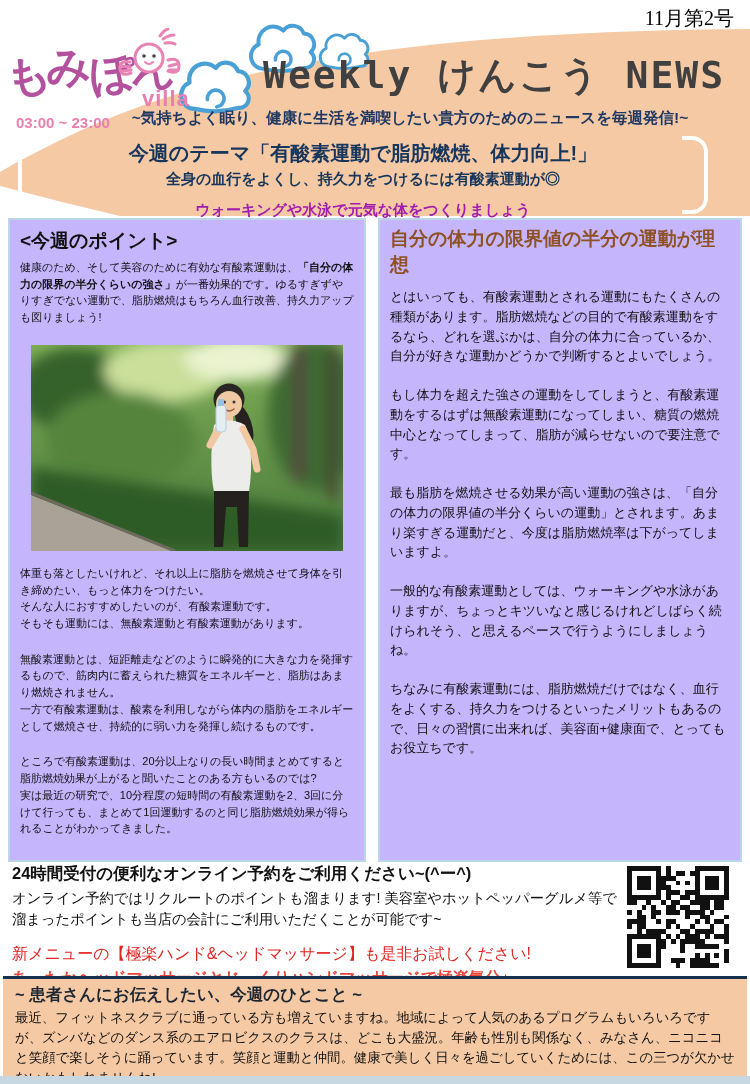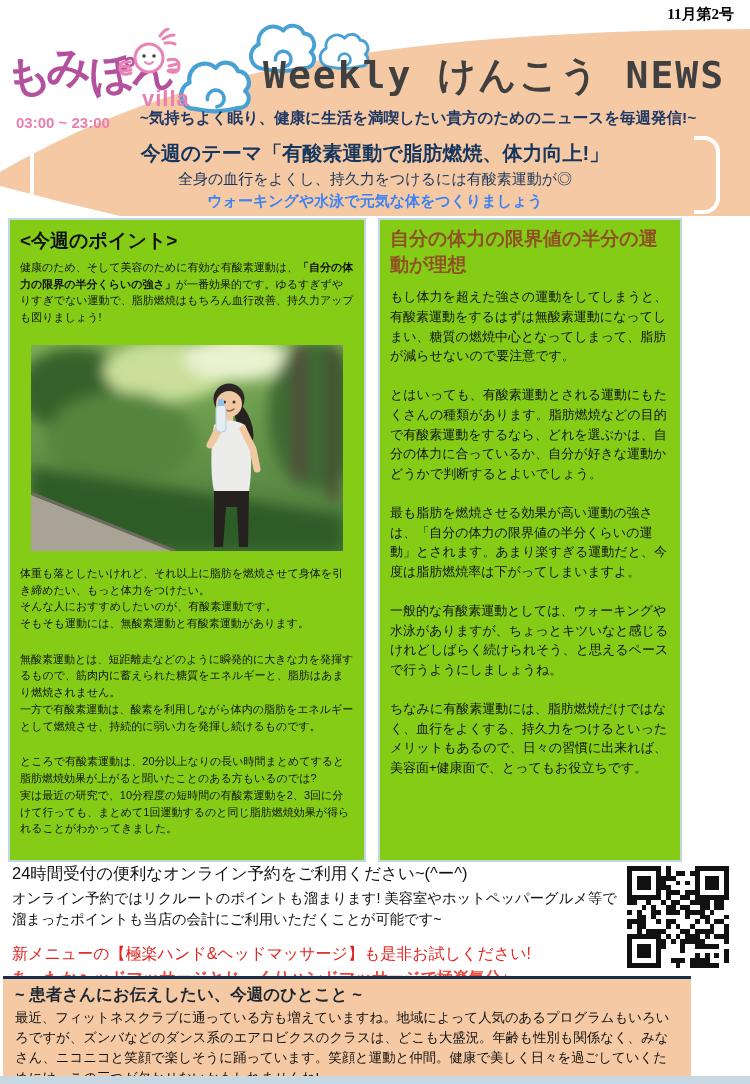--- a/index.html
+++ b/index.html
@@ -1,61 +1,61 @@
 <!DOCTYPE html>
 <html lang="ja"><head>
 <meta charset="utf-8">
 <style>
   html,body{margin:0;padding:0;background:#fff;}
   .page{position:relative;width:750px;height:1084px;margin:0 auto;background:#fff;overflow:hidden;
         font-family:"Liberation Sans",sans-serif;color:#111;}
   .abs{position:absolute;}
   
   #header-bg{position:absolute;left:0;top:0;z-index:0;}
-  .issue{top:5px;right:16px;font-family:"Liberation Serif",serif;font-weight:bold;font-size:15px;color:#000;z-index:3;}
+  .issue{top:5px;right:16px;font-family:"Liberation Serif",serif;font-weight:normal;font-size:20px;color:#000;z-index:3;}
   .brand{left:4px;top:40px;z-index:3;font-weight:bold;font-size:44px;color:#b4519f;letter-spacing:-2px;}
   .brand span{display:inline-block;}
   .lg0{transform:rotate(-14deg) translateY(7px);}
   .lg1{transform:rotate(5deg) translateY(-2px);}
   .lg2{transform:rotate(-7deg) translateY(5px);}
   .lg3{transform:rotate(9deg) translateY(-1px);}
   .villa{left:142px;top:86px;z-index:3;font-size:22px;font-weight:bold;color:#e87fb0;letter-spacing:1px;}
   .hours{left:16px;top:114px;z-index:3;font-size:15px;font-weight:bold;color:#e87fb0;}
   .mascot{left:116px;top:28px;z-index:3;}
   .clouds{left:170px;top:6px;z-index:2;}
   .masthead-title{left:263px;top:50px;z-index:3;font-family:"DejaVu Sans Mono",monospace;
       font-weight:bold;font-size:38px;color:#404040;letter-spacing:2px;white-space:nowrap;}
-  .tagline{left:88px;top:108px;width:660px;z-index:3;text-align:center;font-weight:bold;
+  .tagline{left:80px;top:108px;width:660px;z-index:3;text-align:center;font-weight:bold;
       font-size:15.5px;color:#1f3864;white-space:nowrap;}
-  .theme-banner{left:28px;top:136px;width:694px;height:78px;z-index:3;text-align:center;}
+  .theme-banner{left:16px;top:136px;width:694px;height:78px;z-index:3;text-align:center;}
   .bracket{position:absolute;top:0;width:22px;height:70px;border:4px solid #fff;}
   .bracket.bl{left:2px;border-right:none;border-radius:16px 0 0 16px;}
   .bracket.br{right:2px;border-left:none;border-radius:0 16px 16px 0;}
   .theme-l1{font-size:20px;font-weight:bold;color:#17365d;margin-top:4px;}
-  .theme-l2{font-size:15px;font-weight:normal;color:#17365d;margin-top:3px;}
-  .theme-l3{font-size:15px;font-weight:bold;color:#3b82f6;margin-top:3px;}
+  .theme-l2{font-size:15px;font-weight:bold;color:#17365d;margin-top:3px;}
+  .theme-l3{font-size:15px;font-weight:bold;color:#a21caf;margin-top:12px;}
   
-  .col{position:absolute;top:218px;background:#84cc16;border:2px solid #bdd7e7;box-sizing:border-box;overflow:hidden;}
+  .col{position:absolute;top:218px;background:#c4b5fd;border:2px solid #bdd7e7;box-sizing:border-box;overflow:hidden;}
   .left-col{left:8px;width:358px;height:644px;padding:6px 10px 0 10px;}
-  .right-col{left:378px;width:304px;height:644px;padding:4px 10px 0 10px;}
+  .right-col{left:378px;width:364px;height:644px;padding:4px 10px 0 10px;}
   .col h2{margin:2px 0 5px 0;font-size:19px;color:#111;}
   .right-col h2{color:#8f5024;margin-bottom:9px;}
   .para{margin:0 0 19px 0;font-size:11px;line-height:1.52;white-space:pre-line;}
   .para .b{font-weight:bold;}
   .right-col .para{font-size:13px;}
   .photo{width:312px;height:206px;margin:10px auto 14px auto;}
   
   .booking{left:12px;top:863px;width:606px;z-index:2;}
-  .bk1{font-size:16.5px;font-weight:normal;color:#111;}
+  .bk1{font-size:16.5px;font-weight:bold;color:#111;}
   .bk2{font-size:14.3px;line-height:1.5;color:#111;margin-top:3px;white-space:pre-line;}
   .promo1{margin-top:13px;font-size:16px;font-weight:normal;color:#e02521;}
   .promo2{margin-top:3px;font-size:16px;font-weight:bold;color:#ea4638;}
   .qr{left:627px;top:866px;width:102px;height:102px;z-index:2;background:#fff;}
   
-  .footer{left:3px;top:976px;width:688px;height:100px;background:#f5c9a3;border-top:3px solid #16304e;
+  .footer{left:3px;top:976px;width:744px;height:100px;background:#f5c9a3;border-top:3px solid #16304e;
       box-sizing:border-box;padding:5px 12px 0 12px;z-index:2;}
   .f-head{font-size:16.5px;font-weight:bold;color:#1c2733;}
   .f-body{font-size:13.4px;line-height:1.5;color:#111;margin-top:2px;}
   .bottom-strip{left:0;top:1076px;width:750px;height:8px;background:#c8d8e2;z-index:2;}
 </style>
 </head>
 <body>
 
 <div class="page">
 
@@ -157,22 +157,22 @@
         <p class="para"><span>無酸素運動とは、短距離走などのように瞬発的に大きな力を発揮するもので、筋肉内に蓄えられた糖質をエネルギーと、脂肪はあまり燃焼されません。
 一方で有酸素運動は、酸素を利用しながら体内の脂肪をエネルギーとして燃焼させ、持続的に弱い力を発揮し続けるものです。</span></p>
         <p class="para"><span>ところで有酸素運動は、20分以上なりの長い時間まとめてすると脂肪燃焼効果が上がると聞いたことのある方もいるのでは?
 実は最近の研究で、10分程度の短時間の有酸素運動を2、3回に分けて行っても、まとめて1回運動するのと同じ脂肪燃焼効果が得られることがわかってきました。</span></p>
       </div>
   </div>
 
   <div class="col right-col">
     <h2>自分の体力の限界値の半分の運動が理想</h2>
     <div>
+        <p class="para"><span>とはいっても、有酸素運動とされる運動にもたくさんの種類があります。脂肪燃焼などの目的で有酸素運動をするなら、どれを選ぶかは、自分の体力に合っているか、自分が好きな運動かどうかで判断するとよいでしょう。</span></p>
         <p class="para"><span>もし体力を超えた強さの運動をしてしまうと、有酸素運動をするはずは無酸素運動になってしまい、糖質の燃焼中心となってしまって、脂肪が減らせないので要注意です。</span></p>
-        <p class="para"><span>とはいっても、有酸素運動とされる運動にもたくさんの種類があります。脂肪燃焼などの目的で有酸素運動をするなら、どれを選ぶかは、自分の体力に合っているか、自分が好きな運動かどうかで判断するとよいでしょう。</span></p>
         <p class="para"><span>最も脂肪を燃焼させる効果が高い運動の強さは、「自分の体力の限界値の半分くらいの運動」とされます。あまり楽すぎる運動だと、今度は脂肪燃焼率は下がってしまいますよ。</span></p>
         <p class="para"><span>一般的な有酸素運動としては、ウォーキングや水泳がありますが、ちょっとキツいなと感じるけれどしばらく続けられそう、と思えるペースで行うようにしましょうね。</span></p>
         <p class="para"><span>ちなみに有酸素運動には、脂肪燃焼だけではなく、血行をよくする、持久力をつけるといったメリットもあるので、日々の習慣に出来れば、美容面+健康面で、とってもお役立ちです。</span></p>
       </div>
   </div>
 
   <div class="abs booking">
     <div class="bk1">24時間受付の便利なオンライン予約をご利用ください~(^ー^)</div>
     <div class="bk2">オンライン予約ではリクルートのポイントも溜まります!  美容室やホットペッパーグルメ等で
 溜まったポイントも当店の会計にご利用いただくことが可能です~</div>

